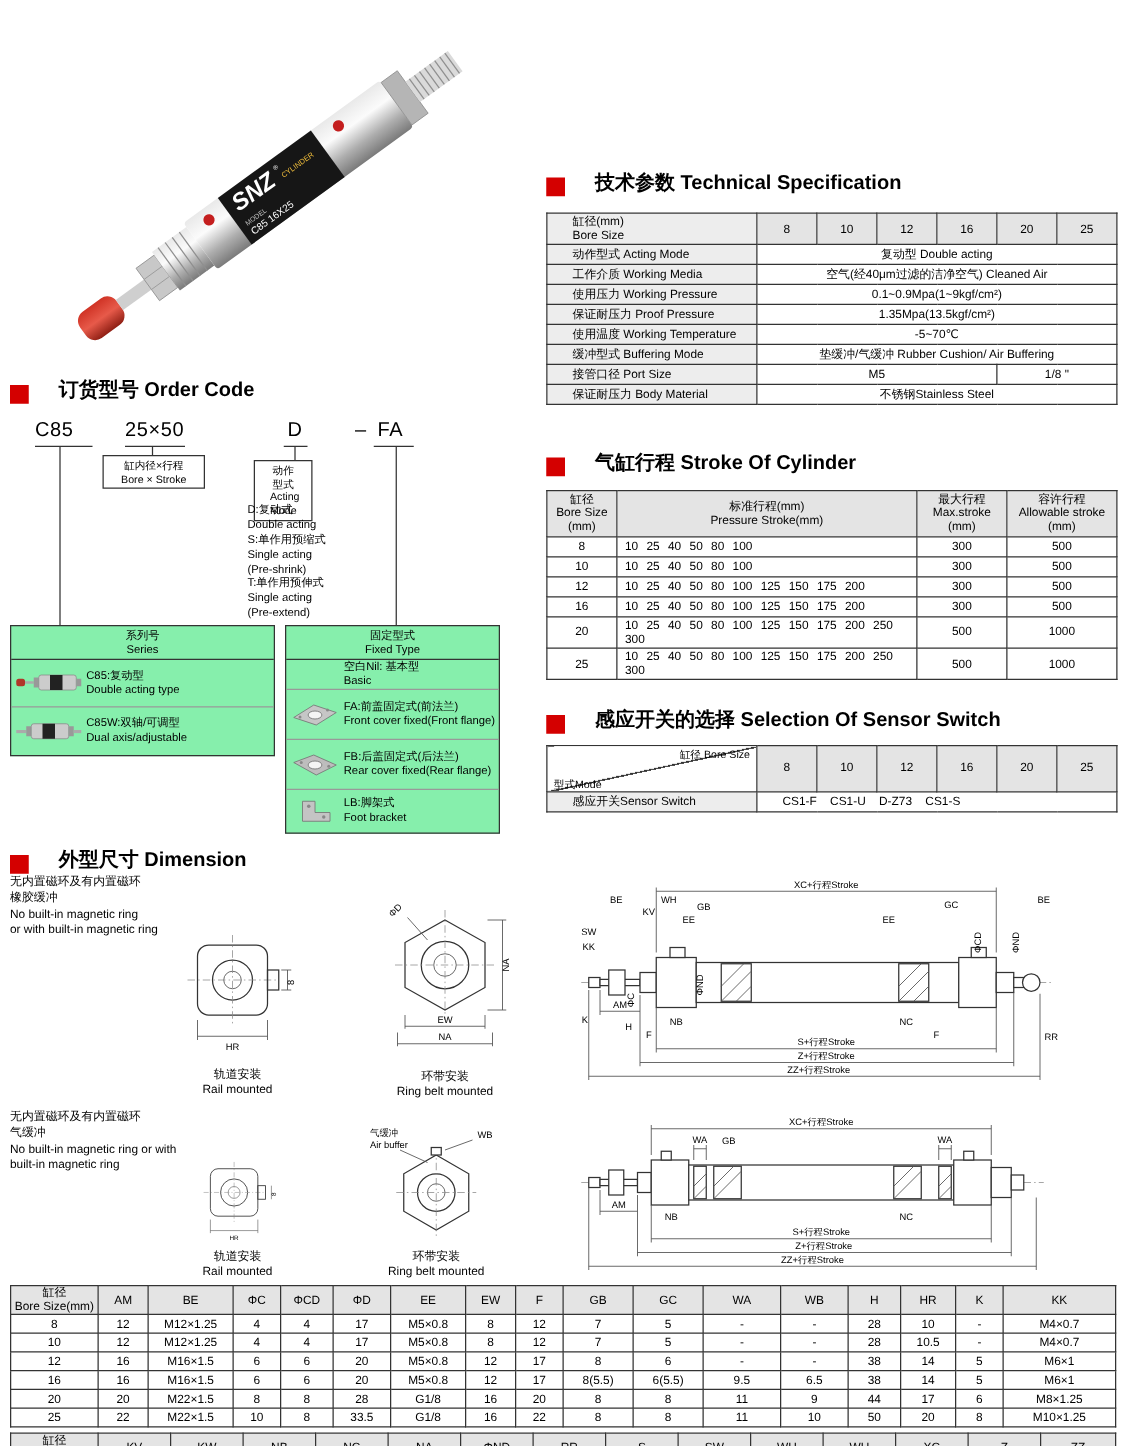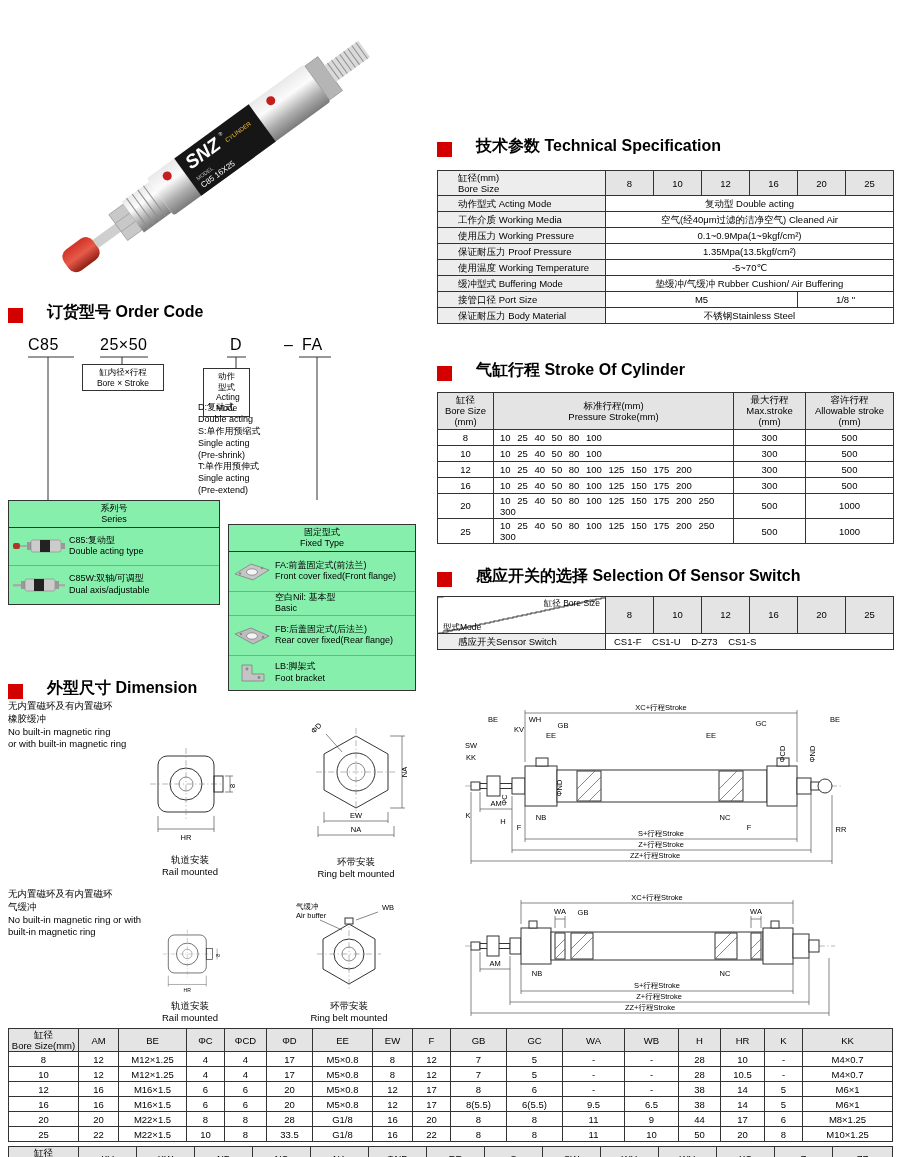--- a/index.html
+++ b/index.html
@@ -27,21 +27,21 @@
   .tbl td{border:1px solid #333;font-size:9.5px;text-align:center;vertical-align:middle;
           white-space:pre-line;line-height:1.18;padding:1px 2px;height:16px;overflow:hidden}
   .tbl td.h{background:var(--header-gray,#e4e4e4)}
   .tbl td.lbl{background:#ededed;text-align:left;padding-left:20px}
   .tbl td.stk{text-align:left;padding-left:6px;word-spacing:4px}
   .tbl.dtab td{height:15px;padding:0 1px}
   td.diag{position:relative;height:26px;background:
     linear-gradient(to bottom right,#fff calc(50% - 0.6px),#333 calc(50% - 0.6px),#333 calc(50% + 0.6px),#fff calc(50% + 0.6px))}
   .diag-tr{position:absolute;top:1px;right:5px;font-size:8.5px}
   .diag-bl{position:absolute;bottom:1px;left:5px;font-size:8.5px}
-  td.sv{text-align:left;padding-left:8px;word-spacing:8px}
+  td.sv{text-align:left;padding-left:20px;word-spacing:8px}
   svg text.dim{font-size:7.5px;fill:#000;text-anchor:middle;font-family:"Liberation Sans","DejaVu Sans",sans-serif}
   svg text.dim.st{text-anchor:start}
   svg .ln{stroke:#333;stroke-width:1;fill:none}
   svg .thin{stroke:#555;stroke-width:0.7;fill:none}
   svg .dash{stroke:#888;stroke-width:0.6;stroke-dasharray:6 2.5 1.2 2.5;fill:none}
   svg .part{stroke:#333;stroke-width:1;fill:#fff}
 </style>
 </head>
 <body>
 
@@ -225,39 +225,39 @@
           <rect x="22" y="3" width="10" height="12" fill="#222"></rect>
           <rect x="43" y="5" width="4" height="8" fill="#999"></rect>
           <rect x="47" y="8" width="6" height="2.5" fill="#aaa"></rect>
         </svg>
       </span>
       <span class="slab">C85W:双轴/可调型
 Dual axis/adjustable</span>
     </div>
   </div>
 
-  <div class="abs stbl" style="left:228px;top:524px;width:188px">
+  <div class="abs stbl" style="left:228px;top:500px;width:172px">
     <div class="stbl-h">固定型式
 Fixed Type</div>
+    <div class="srow" style="height:24px">
+      <span class="ficon"></span>
+      <span class="slab">空白Nil: 基本型
+Basic</span>
+    </div>
     <div class="srow" style="height:40px">
       <span class="ficon">
         <svg width="40" height="24" viewBox="0 0 40 24">
           <polygon points="3,15 19,5 37,11 21,21" fill="#c6c6c6" stroke="#777" stroke-width="0.7"></polygon>
           <ellipse cx="20" cy="13" rx="5.5" ry="3.2" fill="#f4f4f4" stroke="#777" stroke-width="0.7"></ellipse>
           <circle cx="8" cy="14.5" r="1.2" fill="#888"></circle>
             <circle cx="30" cy="9" r="1.2" fill="#888"></circle>
         </svg>
       </span>
       <span class="slab">FA:前盖固定式(前法兰)
 Front cover fixed(Front flange)</span>
-    </div>
-    <div class="srow" style="height:24px">
-      <span class="ficon"></span>
-      <span class="slab">空白Nil: 基本型
-Basic</span>
     </div>
     <div class="srow" style="height:40px">
       <span class="ficon">
         <svg width="40" height="24" viewBox="0 0 40 24">
           <polygon points="3,11 19,5 37,13 21,21" fill="#bdbdbd" stroke="#777" stroke-width="0.7"></polygon>
           <ellipse cx="20" cy="13" rx="5.5" ry="3.2" fill="#f4f4f4" stroke="#777" stroke-width="0.7"></ellipse>
           <circle cx="9" cy="11" r="1.2" fill="#888"></circle>
             <circle cx="31" cy="14" r="1.2" fill="#888"></circle>
         </svg>
       </span>

